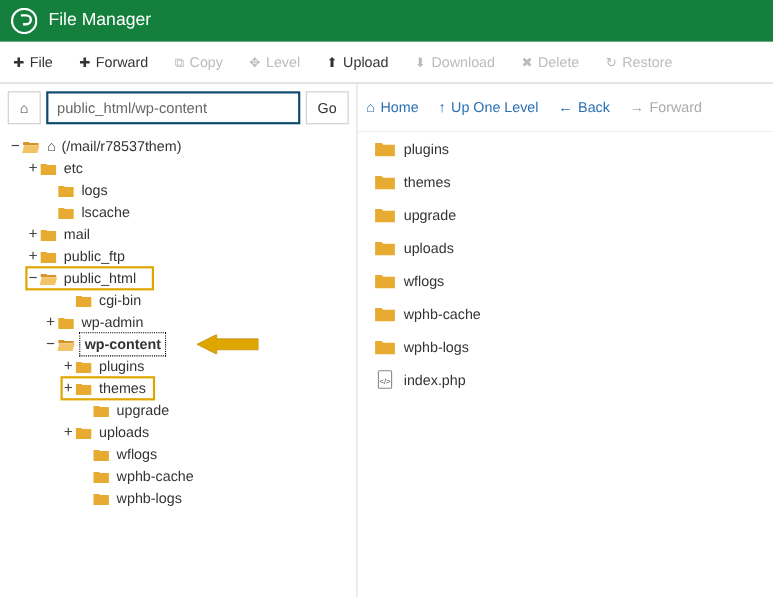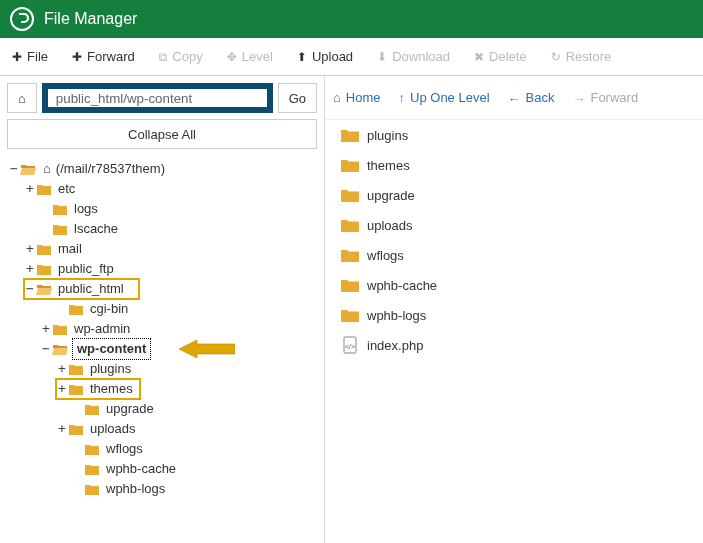--- a/index.html
+++ b/index.html
@@ -8,21 +8,21 @@
 .titlebar .cplogo { width: 24px; height: 24px; margin-right: 10px; }
 .titlebar h1 { font-size: 16px; font-weight: 400; }
 .toolbar { background: #fff; border-bottom: 1px solid #ccc; display: flex; align-items: center; height: 38px; }
 .toolbar .tbtn { padding: 0 12px; height: 38px; display: flex; align-items: center; gap: 5px; color: #333; cursor: pointer; }
 .toolbar .tbtn.disabled { color: #bbb; cursor: default; }
 .toolbar .ico { font-size: 12px; }
 .main { position: absolute; top: 76px; left: 0; right: 0; bottom: 0; display: flex; }
 .left { width: 325px; border-right: 1px solid #ddd; display: flex; flex-direction: column; padding: 7px 7px 0 7px; }
 .left-top { display: flex; gap: 5px; margin-bottom: 6px; }
 .homebtn, .gobtn { border: 1px solid #ccc; height: 30px; padding: 0 10px; display: flex; align-items: center; justify-content: center; cursor: pointer; background: #fff; }
-.pathinput { flex: 1; border: 6px solid #0c4a6e; height: 30px; padding: 0 8px; color: #666; }
+.pathinput { flex: 1; border: 2px solid #0c4a6e; height: 30px; padding: 0 8px; color: #666; }
 .collapsebtn { border: 1px solid #ccc; height: 30px; display: flex; align-items: center; justify-content: center; cursor: pointer; margin-bottom: 6px; background: #fff; }
 .tree { flex: 1; overflow: auto; padding: 4px 0 0 2px; line-height: 1.5; }
 .tree-row { white-space: nowrap; display: flex; align-items: center; height: 20px; position: relative; }
 .toggle { width: 10px; text-align: center; color: #444; cursor: pointer; user-select: none; font-family: monospace; font-size: 13px; }
 .toggle.blank { visibility: hidden; }
 .folder-ico { width: 16px; height: 14px; display: inline-block; margin: 0 4px 0 1px; }
 .folder-ico svg { display: block; }
 .home-ico { font-size: 13px; margin: 0 3px; }
 .lbl { cursor: pointer; padding: 0 2px; }
 .lbl.bold { font-weight: 700; }
@@ -90,21 +90,20 @@
 <div class="main">
 
   <div class="left">
     <div class="left-top">
       <div class="homebtn">
           <span>⌂</span>
         </div>
       <input class="pathinput" value="public_html/wp-content" style="">
       <div class="gobtn">Go</div>
     </div>
-    <div class="collapsebtn">Collapse All</div>
 
     <div class="tree">
 
       <div class="tree-row" style="padding-left:0">
           <span class="toggle">−</span>
           <span class="folder-ico">
             <svg width="16" height="14">
               <path d="M1 3h5l1 1h8v2H1z" fill="#d6932a"></path>
               <path d="M2 6h14l-2 7H0z" fill="#f1c567"></path>
             </svg>

